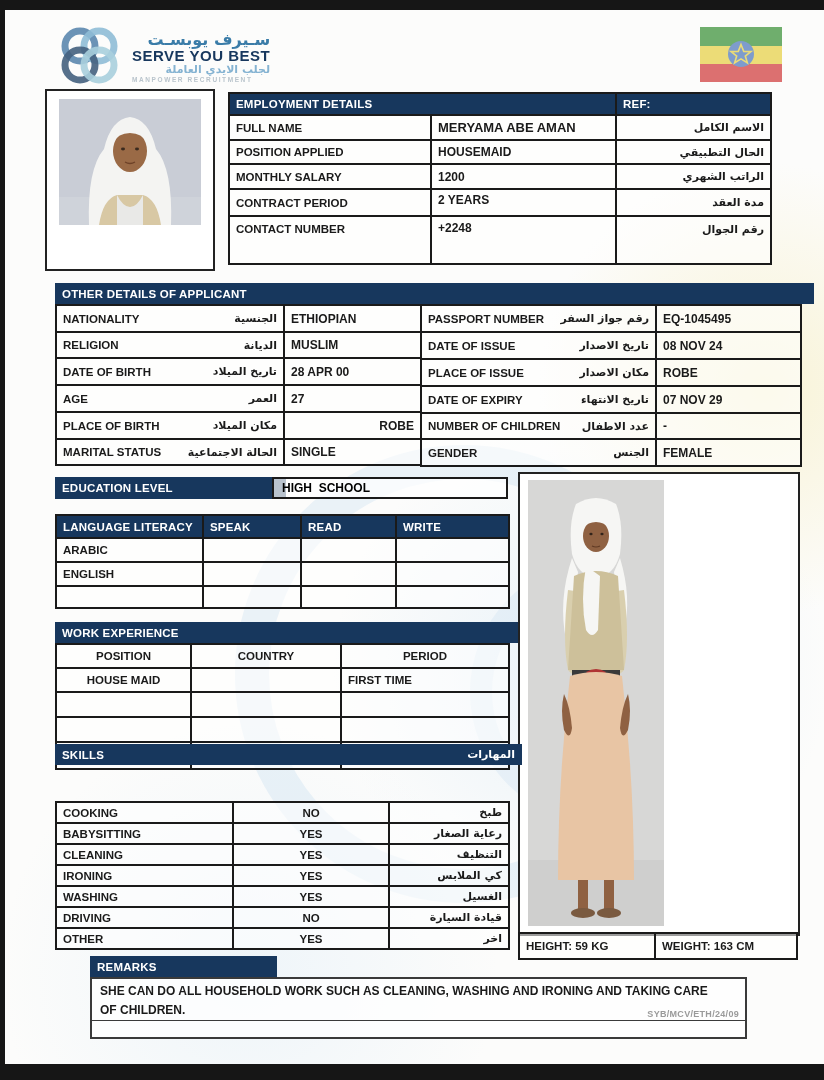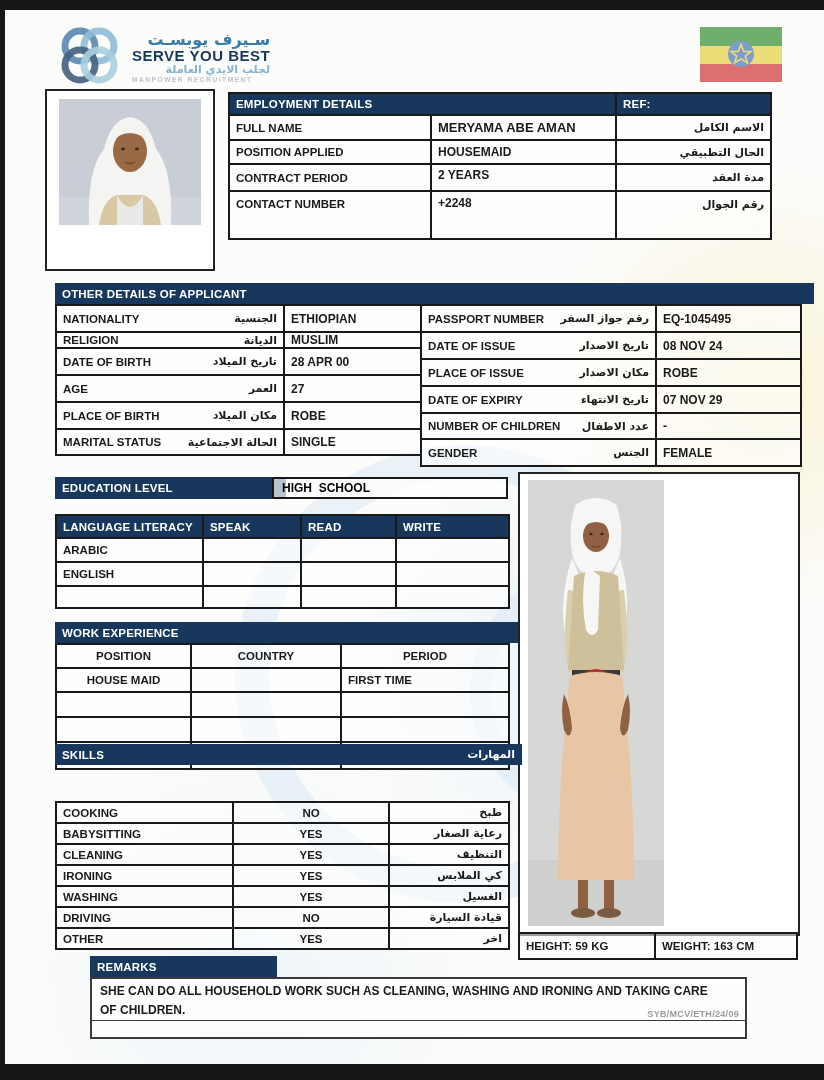--- a/index.html
+++ b/index.html
@@ -111,20 +111,25 @@
     <tr style="height:25px;">
       <td>FULL NAME</td>
       <td class="val" style="font-size:13px;">MERYAMA ABE AMAN</td>
       <td class="ar ar-cell">الاسم الكامل</td>
     </tr>
     <tr style="height:24px;">
       <td>POSITION APPLIED</td>
       <td class="val">HOUSEMAID</td>
       <td class="ar ar-cell">الحال التطبيقي</td>
     </tr>
+    <tr style="height:25px;">
+      <td>MONTHLY SALARY</td>
+      <td class="val">1200</td>
+      <td class="ar ar-cell">الراتب الشهري</td>
+    </tr>
     <tr style="height:27px;">
       <td>CONTRACT PERIOD</td>
       <td class="val" style="vertical-align:top;padding-top:3px;">2 YEARS</td>
       <td class="ar ar-cell">مدة العقد</td>
     </tr>
     <tr style="height:48px;">
       <td style="vertical-align:top;padding-top:6px;">CONTACT NUMBER</td>
       <td class="val" style="vertical-align:top;padding-top:4px;">+2248</td>
       <td class="ar ar-cell" style="vertical-align:top;padding-top:6px;">رقم الجوال</td>
     </tr>
@@ -141,21 +146,21 @@
     <tbody>
         <tr style="height:27px;">
       <td>
             <span class="split">
               <span>NATIONALITY</span>
               <span class="ar">الجنسية</span>
             </span>
           </td>
       <td class="val">ETHIOPIAN</td>
     </tr>
-    <tr style="height:16px;">
+    <tr style="height:26px;">
       <td>
             <span class="split">
               <span>RELIGION</span>
               <span class="ar">الديانة</span>
             </span>
           </td>
       <td class="val">MUSLIM</td>
     </tr>
     <tr style="height:27px;">
       <td>
@@ -168,21 +173,21 @@
     </tr>
     <tr style="height:27px;">
       <td>
             <span class="split">
               <span>AGE</span>
               <span class="ar">العمر</span>
             </span>
           </td>
       <td class="val">27</td>
     </tr>
-    <tr style="height:27px;">
+    <tr style="height:27px;text-align:right;">
       <td>
             <span class="split">
               <span>PLACE OF BIRTH</span>
               <span class="ar">مكان الميلاد</span>
             </span>
           </td>
       <td class="val">ROBE</td>
     </tr>
     <tr style="height:26px;">
       <td>

